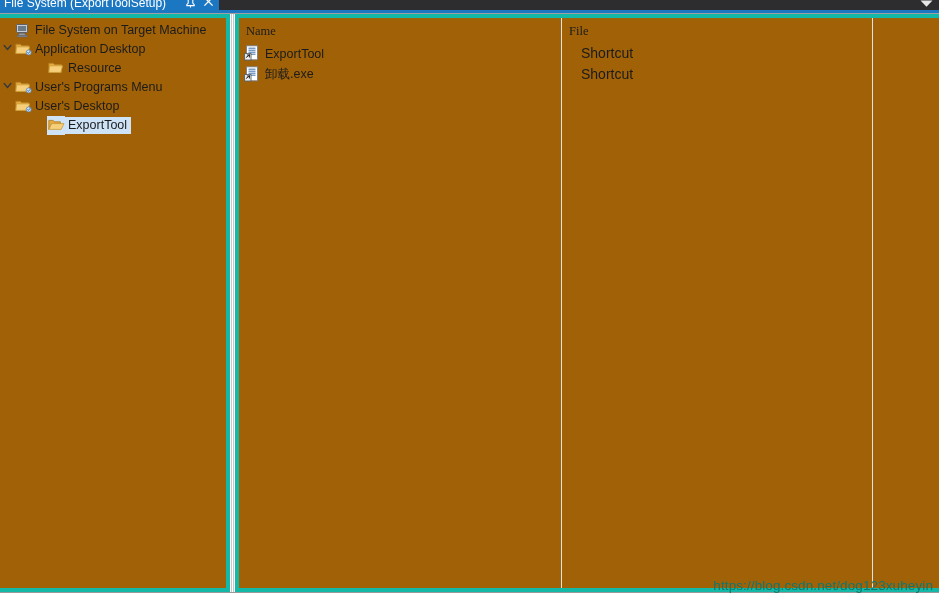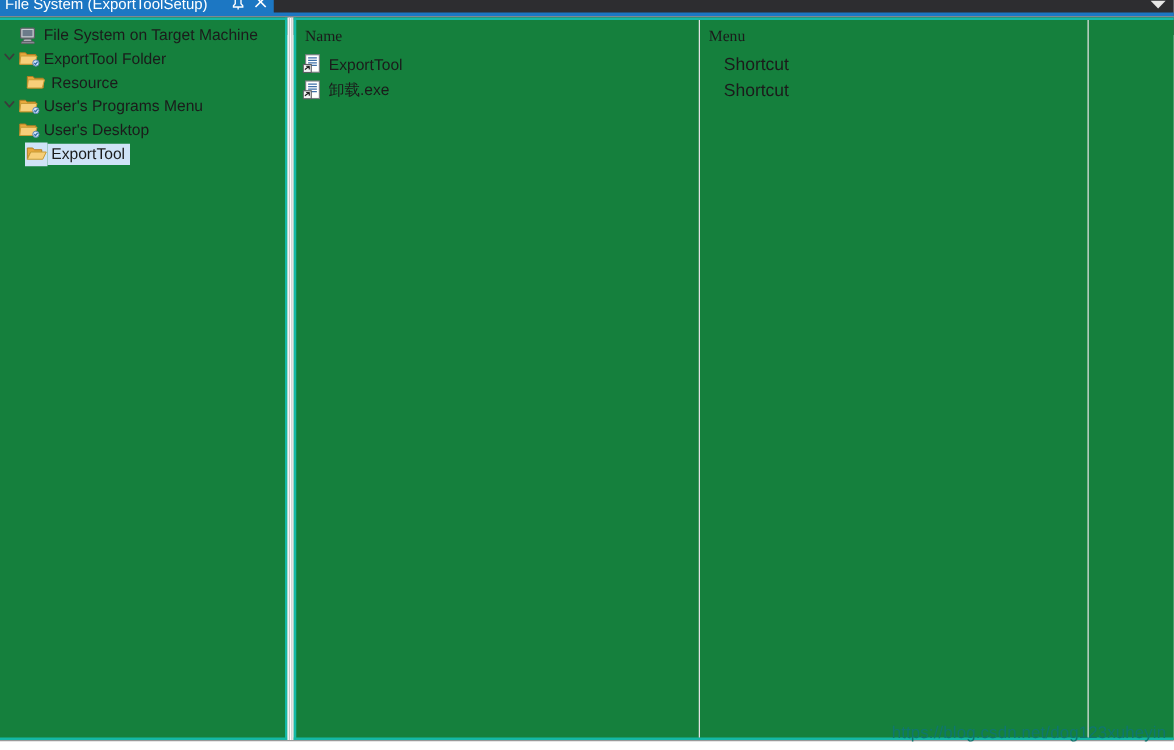--- a/index.html
+++ b/index.html
@@ -77,22 +77,22 @@
   .tab-underline-shadow {
     position: absolute;
     left: 0; top: 13px;
     width: 939px; height: 1px;
     background: #9fa0a3;
   }
 
   
   .panel {
     position: absolute;
-    background: #15803d;
-    border: 2px solid #14b8a6;
+    background: #a16207;
+    border: 4px solid #14b8a6;
     box-sizing: border-box;
     overflow: hidden;
   }
   #tree-panel {
     left: 0; top: 14px;
     width: 230px; height: 578px;
     border-left: none;
   }
   #list-panel {
     left: 235px; top: 14px;
@@ -155,21 +155,21 @@
     padding: 0 4px 0 3px;
     line-height: 17px;
   }
   .tree-row.selected .tree-label {
     background: #cfe3f7;
   }
   .tree-row.selected .tree-icon {
     background: #cfe3f7;
   }
   .ind-1 { padding-left: 0px; }
-  .ind-2 { padding-left: 6px; }
+  .ind-2 { padding-left: 6px; margin-left: 27px; }
 
   
   svg.ico { display:block; position:absolute; left:1px; top:2px; }
 
   
   .list-header {
     position: absolute;
     left: 0; top: 0;
     width: 704px; height: 22px; font-family: Liberation Serif, serif;
   }
@@ -281,21 +281,21 @@
           </svg>
         </span>
         <span class="tree-icon">
           <svg class="ico" width="17" height="14" viewBox="0 0 17 14" aria-hidden="true">
             <path d="M0.8 2.2 H5.4 L6.6 3.6 H13.6 V11.4 H0.8 Z" fill="#e8a83c" stroke="#b07c22" stroke-width="0.8"></path>
             <path d="M1.6 4.8 H14.6 L12.8 11.4 H0.8 Z" fill="#f7cf7a" stroke="#c79b35" stroke-width="0.8"></path>
             <circle cx="13.7" cy="10.4" r="2.5" fill="#cfe2f5" stroke="#5d87b5" stroke-width="0.8"></circle>
             <path d="M12.4 10.4 L13.4 11.4 L15.1 9.3" fill="none" stroke="#2f6ea8" stroke-width="1"></path>
           </svg>
         </span>
-        <span class="tree-label">ExportTool Folder</span>
+        <span class="tree-label">Application Desktop</span>
       </div>
 
       <div class="tree-row ind-2">
         <span class="tree-chevron"></span>
         <span class="tree-icon">
           <svg class="ico" width="17" height="14" viewBox="0 0 17 14" aria-hidden="true">
             <path d="M0.8 2.2 H5.4 L6.6 3.6 H13.6 V11.4 H0.8 Z" fill="#e8a83c" stroke="#b07c22" stroke-width="0.8"></path>
             <path d="M1.6 4.8 H14.6 L12.8 11.4 H0.8 Z" fill="#f7cf7a" stroke="#c79b35" stroke-width="0.8"></path>
           </svg>
         </span>
@@ -351,21 +351,21 @@
     <div class="splitter-line" style="left:3px;"></div>
   </div>
 
   <div class="panel" id="list-panel">
 
     <div class="col-sep" style="left:322px;"></div>
     <div class="col-sep" style="left:633px;"></div>
 
     <div class="list-header">
       <span class="hdr-text" style="left:7px;">Name</span>
-      <span class="hdr-text" style="left:330px;">Menu</span>
+      <span class="hdr-text" style="left:330px;">File</span>
     </div>
 
     <div class="list-row" style="top:25px;">
       <span class="cell-name">
         <span class="sc-icon">
           <svg width="16" height="16" viewBox="0 0 16 16" aria-hidden="true">
             <rect x="2.5" y="0.8" width="11" height="14" fill="#ffffff" stroke="#7a7d83" stroke-width="0.9"></rect>
             <line x1="4.5" y1="3.2" x2="11.5" y2="3.2" stroke="#3f6fa8" stroke-width="1"></line>
             <line x1="4.5" y1="5.2" x2="11.5" y2="5.2" stroke="#3f6fa8" stroke-width="1"></line>
             <line x1="4.5" y1="7.2" x2="11.5" y2="7.2" stroke="#3f6fa8" stroke-width="1"></line>

